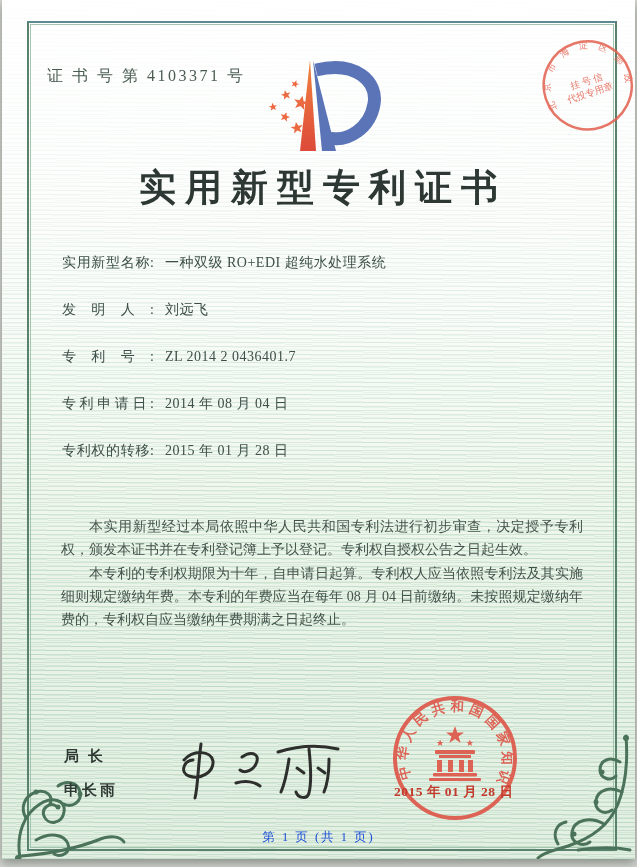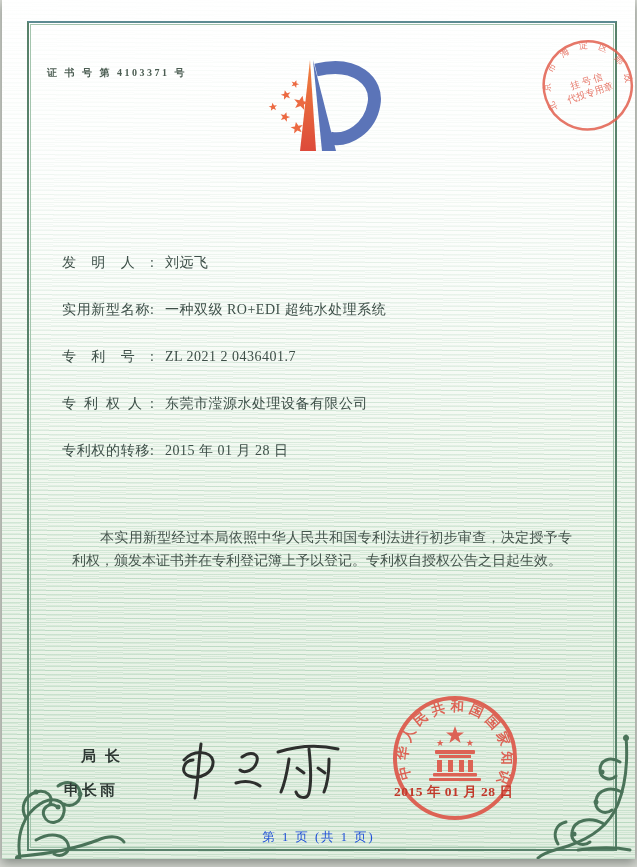--- a/index.html
+++ b/index.html
@@ -27,43 +27,43 @@
     position:absolute;left:25px;top:21px;width:586px;height:826px;z-index:1;
     border:2px solid #58826b;border-top-color:#5d8b92;
   }
   .frame-inner{
     position:absolute;inset:1px;border:1px solid #a3c4ad;
   }
   .layer{position:absolute;inset:0;z-index:2;}
 
   .cert-no{
     position:absolute;left:45px;top:66px;
-    font-size:10px;letter-spacing:2.5px;color:#4b5d52;font-weight:700;text-align:center;
+    font-size:16px;letter-spacing:2.5px;color:#4b5d52;font-weight:400;text-align:center;
   }
   .logo{position:absolute;left:262px;top:56px;width:118px;height:98px;}
   .title{
     position:absolute;left:0;right:0;top:163px;text-align:center;
     font-size:37px;font-weight:600;color:#2d3733;letter-spacing:9px;text-indent:9px;
   }
   .fields{position:absolute;left:60px;top:256px;width:530px;}
   .field{margin-bottom:33px;font-size:14px;color:#3d4f48;line-height:14px;white-space:nowrap;}
   .field .lbl{
     display:inline-block;width:92px;text-align:justify;text-align-last:justify;
     vertical-align:top;
   }
   .field .val{margin-left:11px;letter-spacing:.5px;}
 
   .paras{
     position:absolute;left:58px;top:514px;width:524px;
     font-size:14px;line-height:23px;color:#43534b;text-align:justify;
   }
-  .paras p{margin:12px;text-indent:2em;}
+  .paras p{margin:1px;text-indent:2em;}
 
   .signer-title{position:absolute;left:62px;top:747px;font-size:15px;font-weight:600;
-    letter-spacing:9px;color:#2f3a35;margin-left:17px;}
+    letter-spacing:9px;color:#2f3a35;}
   .signer-name{position:absolute;left:62px;top:781px;font-size:15px;font-weight:600;
     letter-spacing:3px;color:#2f3a35;text-align:right;}
   .signature{position:absolute;left:168px;top:730px;width:190px;height:78px;}
 
   .seal{position:absolute;left:385px;top:690px;width:136px;height:136px;opacity:.92;}
   .seal-date{
     position:absolute;left:392px;top:783px;width:140px;
     font-size:13.5px;font-weight:700;color:#c23a2c;letter-spacing:.5px;white-space:nowrap;
   }
   .corner-stamp{
@@ -141,41 +141,43 @@
       <g fill="#ec6a42">
         <use href="#star" transform="translate(37,47) scale(0.75) rotate(12)"></use>
         <use href="#star" transform="translate(22,39) scale(0.5) rotate(-14)"></use>
         <use href="#star" transform="translate(31,28) scale(0.4) rotate(20)"></use>
         <use href="#star" transform="translate(9,51) scale(0.42) rotate(-8)"></use>
         <use href="#star" transform="translate(21,61) scale(0.5) rotate(16)"></use>
         <use href="#star" transform="translate(33,72) scale(0.62) rotate(-10)"></use>
       </g>
     </svg>
 
+    <div class="title">实用新型专利证书</div>
 
     <div class="fields">
       <div class="field">
+        <span class="lbl">实用新型名称:</span><span class="val">一种双级 RO+EDI 超纯水处理系统</span>
+      </div>
+      <div class="field">
         <span class="lbl">发明人:</span><span class="val">刘远飞</span>
       </div>
       <div class="field">
-        <span class="lbl">实用新型名称:</span><span class="val">一种双级 RO+EDI 超纯水处理系统</span>
-      </div>
-      <div class="field">
-        <span class="lbl">专利号:</span><span class="val">ZL 2021 2 0436401.7</span>
-      </div>
-      <div class="field">
-        <span class="lbl">专利权人:</span><span class="val">东莞市滢源水处理设备有限公司</span>
+        <span class="lbl">专利号:</span><span class="val">ZL 2014 2 0436401.7</span>
+      </div>
+      <div class="field">
+        <span class="lbl">专利申请日:</span><span class="val">2014 年 08 月 04 日</span>
       </div>
       <div class="field">
         <span class="lbl">专利权的转移:</span><span class="val">2015 年 01 月 28 日</span>
       </div>
     </div>
 
     <div class="paras">
       <p>本实用新型经过本局依照中华人民共和国专利法进行初步审查，决定授予专利权，颁发本证书并在专利登记簿上予以登记。专利权自授权公告之日起生效。</p>
+      <p>本专利的专利权期限为十年，自申请日起算。专利权人应当依照专利法及其实施细则规定缴纳年费。本专利的年费应当在每年 08 月 04 日前缴纳。未按照规定缴纳年费的，专利权自应当缴纳年费期满之日起终止。</p>
     </div>
 
     <div class="signer-title">局长</div>
     <div class="signer-name">申长雨</div>
 
     <svg class="signature" viewBox="0 0 190 78">
       <g fill="none" stroke="#2d2f2d" stroke-width="3" stroke-linecap="round">
         <path d="M31,14 C28,36 28,56 25,68"></path>
         <path d="M14,30 C24,19 41,21 43,31 C44,42 31,50 19,46 C10,43 13,31 23,30"></path>
         <path d="M72,27 C80,21 89,23 87,31 C85,40 75,44 70,40"></path>

